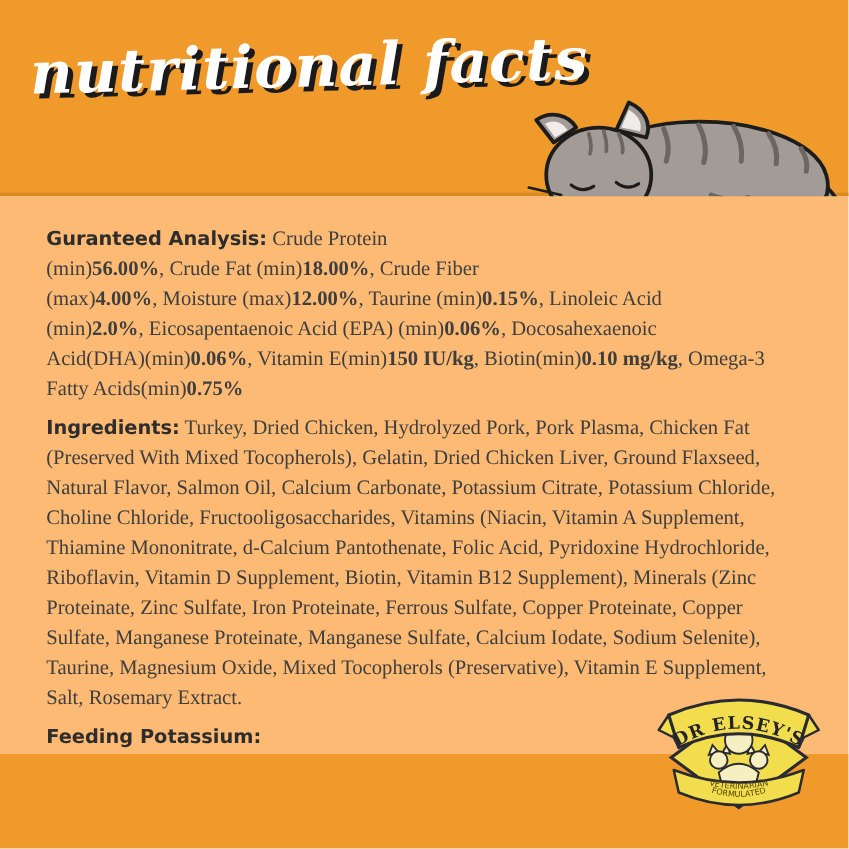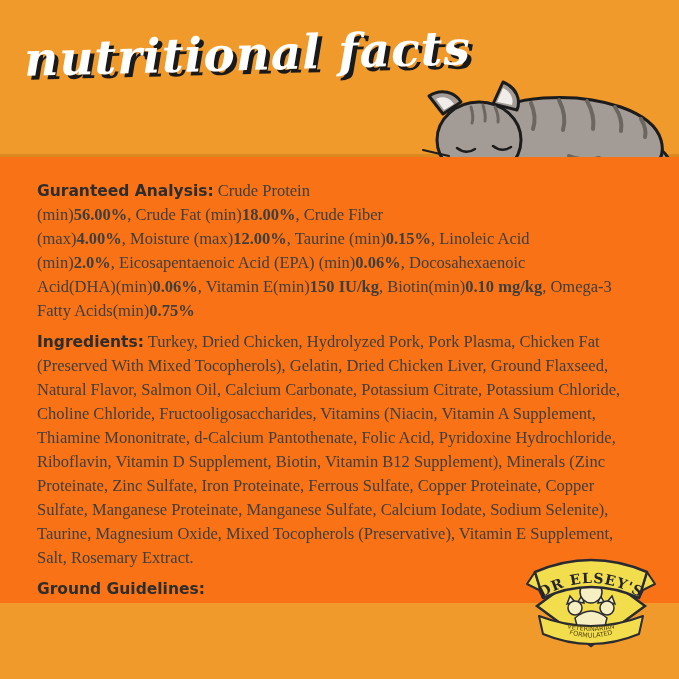--- a/index.html
+++ b/index.html
@@ -27,21 +27,21 @@
     white-space:nowrap;
   }
   
   .cat{
     position:absolute;left:419px;top:76px;width:260px;height:152px;
     pointer-events:none;
   }
   
   .content{
     position:absolute;left:0;top:157px;width:679px;height:446px;
-    background:#f97316;
+    background:#fdba74;
     padding:22px 34px 0 37px;
     box-sizing:border-box;
     color:#3E3E3E;
     font-size:16.5px;line-height:24px;
   }
   .sec{margin:0 0 7px 0;}
   .sec-label{
     font-family:"DejaVu Sans", sans-serif;
     font-weight:700;font-size:15.5px;
     color:#2D2D2D;
@@ -122,21 +122,21 @@
       <span class="float-a"></span>
       <span class="float-b"></span>
       <span class="sec-label">Guranteed Analysis:</span><span><span> Crude Protein (min)</span><span class="b">56.00%</span><span>, Crude Fat (min)</span><span class="b">18.00%</span><span>, Crude Fiber (max)</span><span class="b">4.00%</span><span>, Moisture (max)</span><span class="b">12.00%</span><span>, Taurine (min)</span><span class="b">0.15%</span><span>, Linoleic Acid (min)</span><span class="b">2.0%</span><span>, Eicosapentaenoic Acid (EPA) (min)</span><span class="b">0.06%</span><span>, Docosahexaenoic Acid(DHA)(min)</span><span class="b">0.06%</span><span>, Vitamin E(min)</span><span class="b">150 IU/kg</span><span>, Biotin(min)</span><span class="b">0.10 mg/kg</span><span>, Omega-3 Fatty Acids(min)</span><span class="b">0.75%</span></span>
     </p>
 
     <p class="sec">
       <span class="sec-label">Ingredients:</span><span> Turkey, Dried Chicken, Hydrolyzed Pork, Pork Plasma, Chicken Fat (Preserved With Mixed Tocopherols), Gelatin, Dried Chicken Liver, Ground Flaxseed, Natural Flavor, Salmon Oil, Calcium Carbonate, Potassium Citrate, Potassium Chloride, Choline Chloride, Fructooligosaccharides, Vitamins (Niacin, Vitamin A Supplement, Thiamine Mononitrate, d-Calcium Pantothenate, Folic Acid, Pyridoxine Hydrochloride, Riboflavin, Vitamin D Supplement, Biotin, Vitamin B12 Supplement), Minerals (Zinc Proteinate, Zinc Sulfate, Iron Proteinate, Ferrous Sulfate, Copper Proteinate, Copper Sulfate, Manganese Proteinate, Manganese Sulfate, Calcium Iodate, Sodium Selenite), Taurine, Magnesium Oxide, Mixed Tocopherols (Preservative), Vitamin E Supplement, Salt, Rosemary Extract.</span>
     </p>
 
     <p class="sec">
-      <span class="sec-label">Ground Guidelines:</span><br>
+      <span class="sec-label">Feeding Potassium:</span><br>
       <span class="feeding-text" style="display:inline-block">Feed as a treat or reward. Enhance your cat's meal by mixing a small amount in with your cats current food for enhanced flavor and nutrition.</span>
     </p>
 
   </div>
 
   <div class="bottom-bar"></div>
 
   <svg class="logo" viewBox="0 0 132 96" aria-hidden="true">
     <defs>
       <path id="arcBrand" d="M16,42 Q66,12 116,42"></path>

